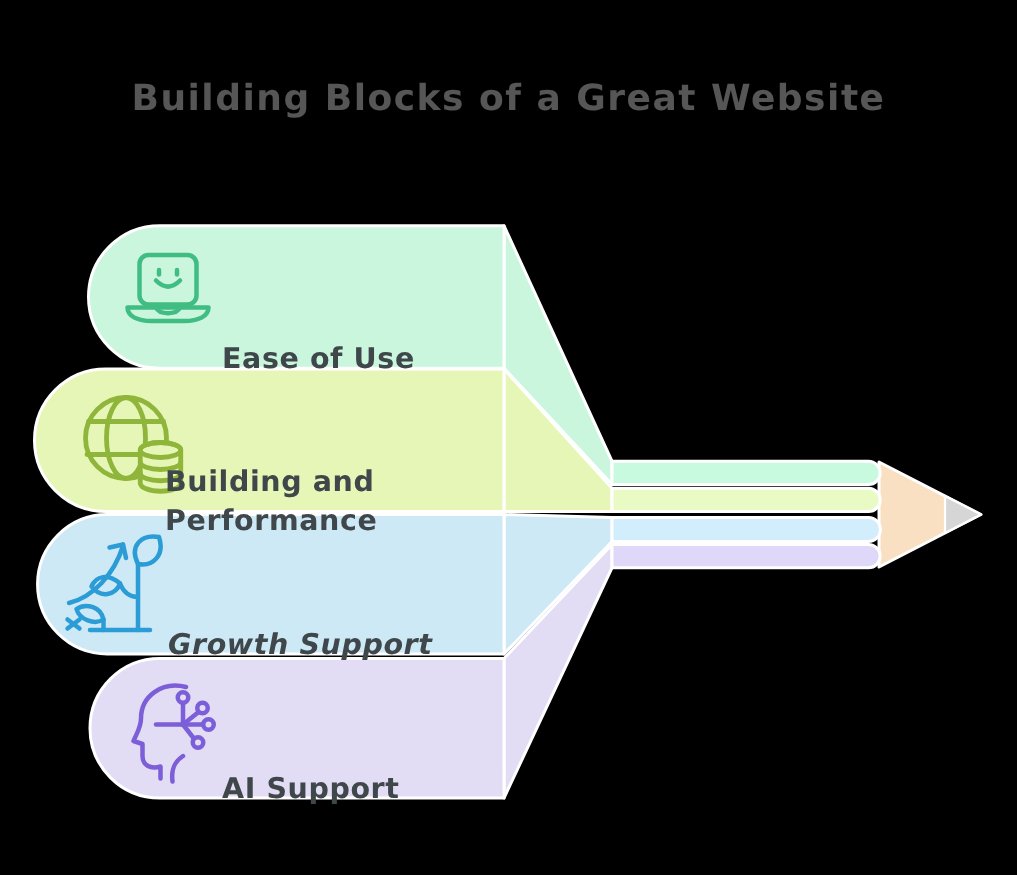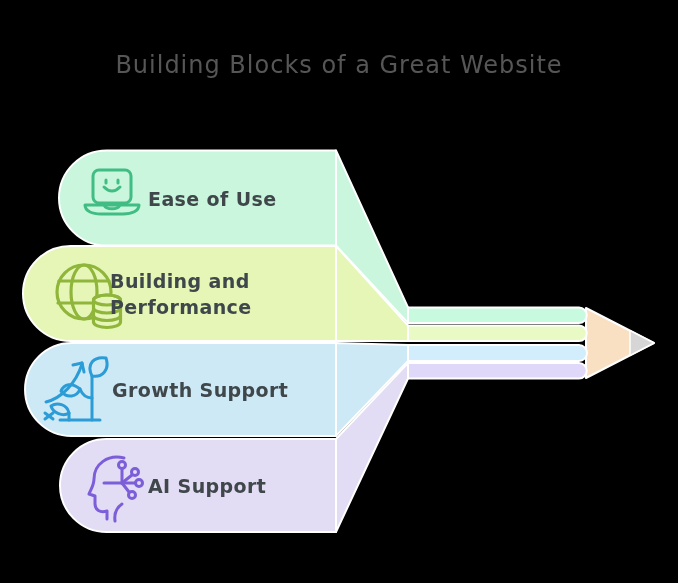--- a/index.html
+++ b/index.html
@@ -17,21 +17,21 @@
     height: 583px;
     background: #000;
   }
   .title {
     position: absolute;
     left: 0;
     right: 0;
     top: 51px;
     text-align: center;
     font-size: 24px;
-    font-weight: normal;
+    font-weight: bold;
     letter-spacing: 1px;
     color: #565656;
   }
   .shapes {
     position: absolute;
     left: 0;
     top: 0;
   }
   .outlined {
     stroke: #ffffff;
@@ -40,20 +40,21 @@
   }
   .block-label {
     position: absolute;
     display: flex;
     align-items: center;
     font-size: 19px;
     font-weight: bold;
     letter-spacing: 0.4px;
     line-height: 26px;
     color: #3f474b;
+    margin-top: 40px;
   }
   .icon {
     position: absolute;
   }
   .icon * {
     vector-effect: none;
   }
 </style>
 </head>
 <body>
@@ -135,16 +136,16 @@
       <circle cx="51" cy="20" r="3.5"></circle>
       <path d="M38 31 H51"></path>
       <circle cx="55" cy="31" r="3.5"></circle>
       <path d="M38 31 L45 40"></path>
       <circle cx="48" cy="43" r="3.5"></circle>
     </g>
   </svg>
 
   <div class="block-label" style="left:148px; top:151px; height:95px; width:180px;">Ease of Use</div>
   <div class="block-label" style="left:110px; top:246px; height:95px; width:170px;">Building and Performance</div>
-  <div class="block-label" style="left:112px; top:343px; height:93px; width:220px;">Growth Support</div>
+  <div class="block-label" style="left:112px; top:343px; height:93px; width:220px;font-style:italic;">Growth Support</div>
   <div class="block-label" style="left:148px; top:439px; height:93px; width:180px;">AI Support</div>
 
 </div>
 
 </body></html>

